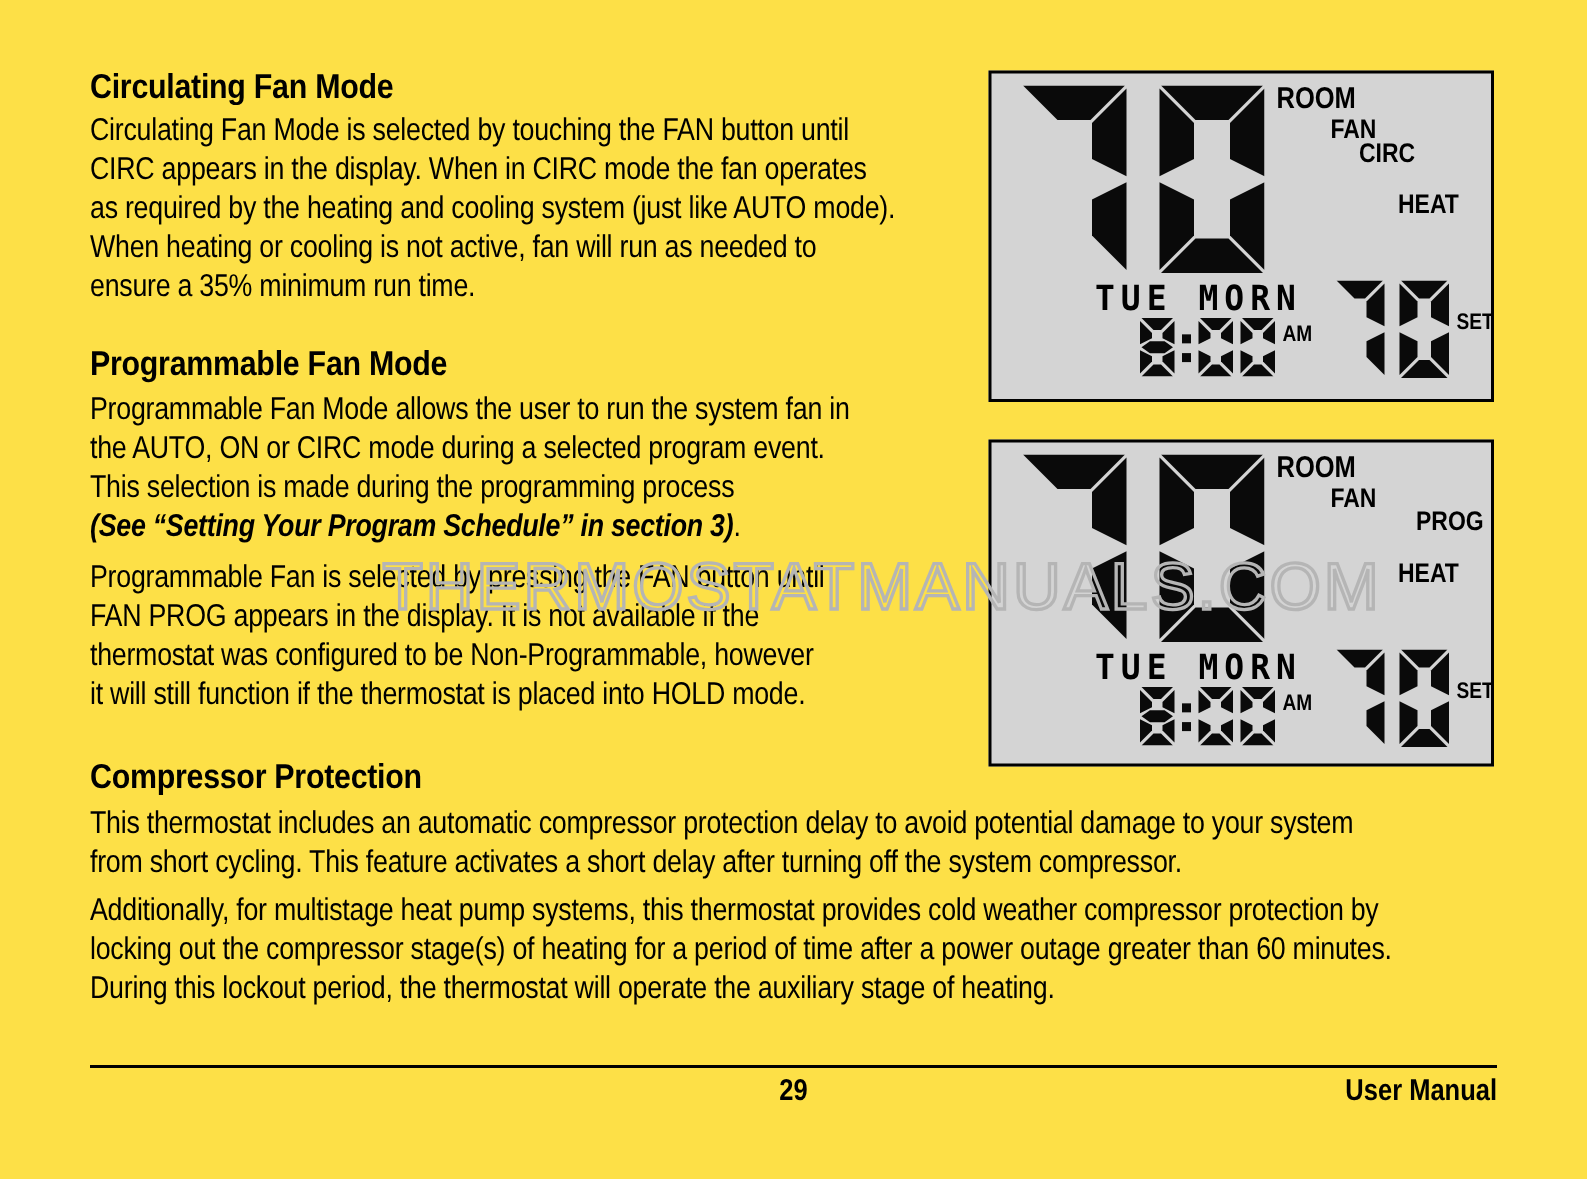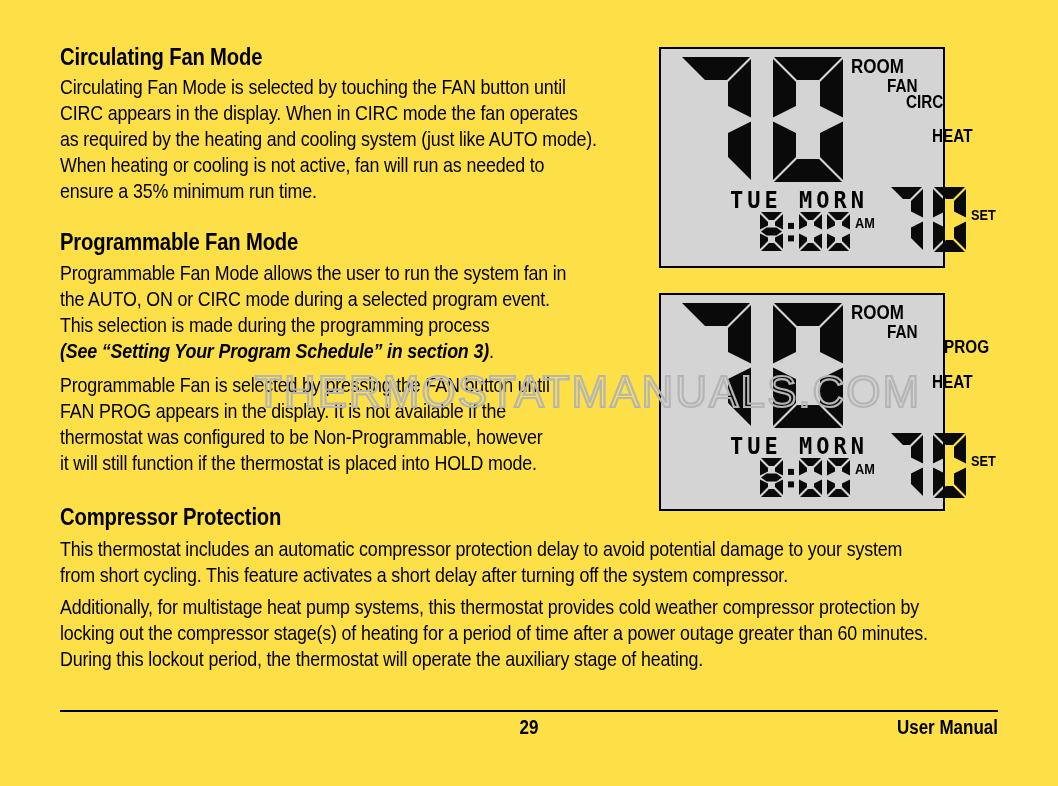--- a/index.html
+++ b/index.html
@@ -6,21 +6,21 @@
   .page{position:relative;width:1058px;height:786px;background:#fde047;
         font-family:"Liberation Sans",sans-serif;color:#000;overflow:hidden;}
 
   .head{position:absolute;font-size:23px;font-weight:bold;margin:0;
         transform:scaleX(.88);transform-origin:0 0;white-space:nowrap;letter-spacing:-.2px;}
   .body-p{position:absolute;font-size:21px;line-height:26px;margin:0;
         white-space:pre-line;transform:scaleX(.85);transform-origin:0 0;
         width:1170px;letter-spacing:-.2px;}
   .em{font-weight:bold;font-style:italic;}
 
-  .lcd{position:absolute;left:659px;width:286px;border:2px solid #000;
+  .lcd{position:absolute;left:659px;width:337px;border:2px solid #000;
        background:#d4d4d4;box-sizing:border-box;}
   .lcd .lbl{position:absolute;font-weight:bold;white-space:nowrap;
        transform:scaleX(.85);transform-origin:0 0;}
   .lbl-room{font-size:20px;}
   .lbl-mid{font-size:18px;}
   .lbl-sm{font-size:15px;}
   .lcd-day{position:absolute;font-family:"DejaVu Sans Mono",monospace;font-weight:bold;
        font-size:22px;letter-spacing:4px;white-space:nowrap;
        transform:scaleY(1.05);transform-origin:0 0;}
   .seg{position:absolute;line-height:0;}

